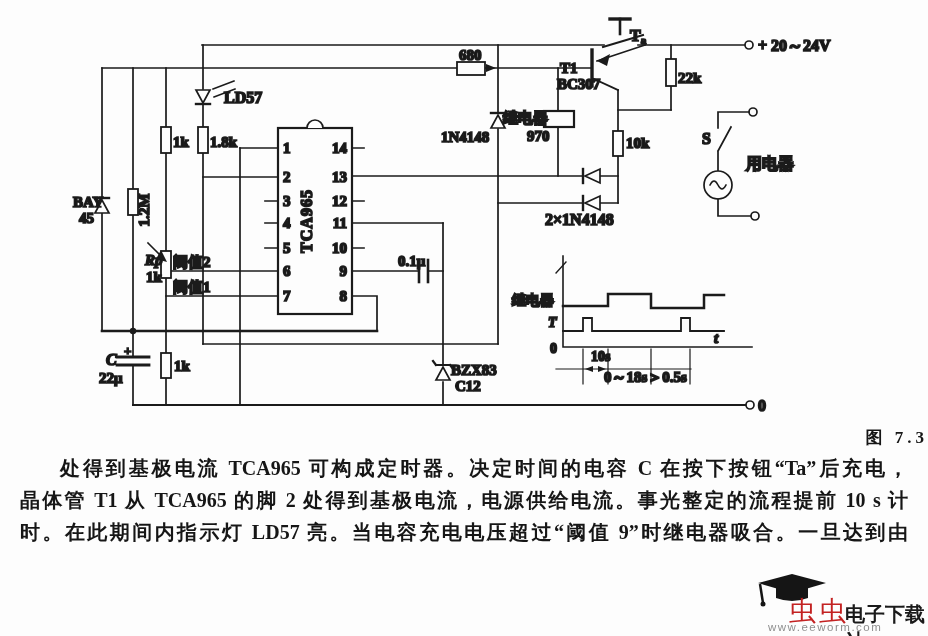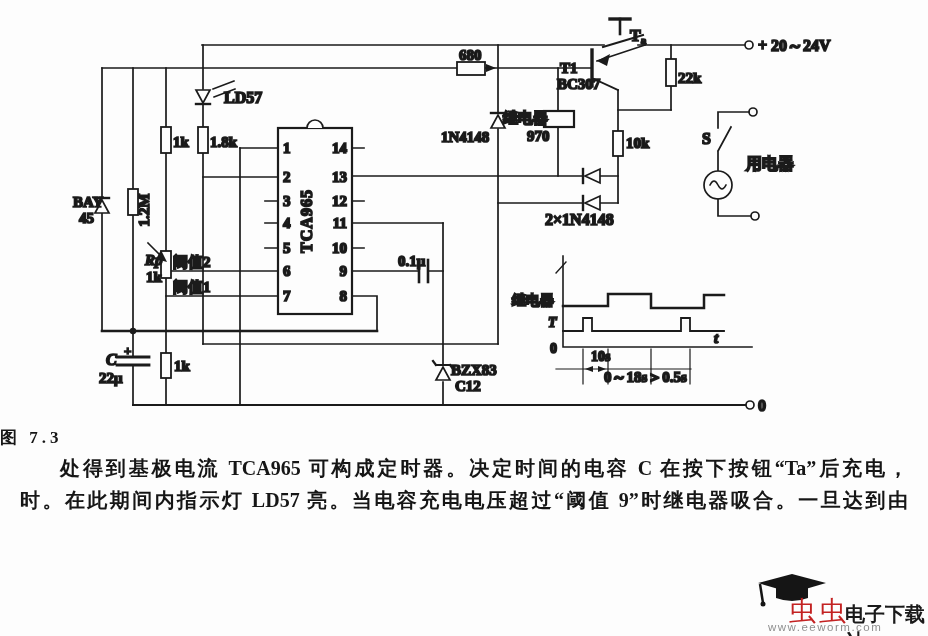--- a/index.html
+++ b/index.html
@@ -1,21 +1,21 @@
 <!DOCTYPE html>
 <html><head>
 <meta charset="utf-8">
 <style>
   html,body{margin:0;padding:0;background:#e8e8e8;}
   #page{position:relative;width:928px;height:636px;background:#fdfdfd;overflow:hidden;
         font-family:"Liberation Serif","DejaVu Serif",serif;color:#161616;}
   #schematic{position:absolute;left:0;top:0;z-index:2;}
   .watermark{position:absolute;left:315px;top:300px;z-index:1;font-size:44px;font-weight:700;
              color:#dcdcdc;letter-spacing:2px;}
-  .caption{position:absolute;left:0;right:0;top:426px;z-index:3;text-align:left;
+  .caption{position:absolute;left:0;right:0;top:426px;z-index:3;text-align:right;
            font-size:17px;font-weight:700;letter-spacing:4px;}
   .para{position:absolute;left:20px;top:452px;width:888px;z-index:3;font-size:20px;
         font-weight:600;line-height:32px;}
   .pline{width:888px;text-align:justify;text-align-last:justify;white-space:nowrap;}
   .pline.indent{width:848px;padding-left:40px;}
   .logo{position:absolute;z-index:4;}
   #logo-bugs{left:789px;top:593px;font-size:27px;font-weight:400;color:#c32222;letter-spacing:3px;
              font-family:"Liberation Sans",sans-serif;text-align:center;}
   #logo-site{left:845px;top:601px;font-size:20px;font-weight:800;color:#1a1a1a;
              font-family:"Liberation Sans",sans-serif;}
@@ -246,20 +246,21 @@
         <text class="lbl" x="714" y="343" font-style="italic">t</text>
         <text class="lbl" x="604" y="382">0～18s＞0.5s</text>
       </g>
     </g>
   </svg>
 
   <div class="caption">图 7.3</div>
 
   <div class="para">
     <div class="pline indent">处得到基极电流 TCA965 可构成定时器。决定时间的电容 C 在按下按钮“Ta”后充电，</div>
+    <div class="pline">晶体管 T1 从 TCA965 的脚 2 处得到基极电流，电源供给电流。事光整定的流程提前 10 s 计</div>
     <div class="pline">时。在此期间内指示灯 LD57 亮。当电容充电电压超过“阈值 9”时继电器吸合。一旦达到由</div>
   </div>
 
   <svg class="logo" style="left:750px;top:571px;" width="84" height="42">
     <polygon points="42,3 76,12 42,22 8,12" fill="#151515"></polygon>
     <path d="M26,17 L26,27 Q42,33 58,27 L58,17" fill="#151515"></path>
     <path d="M10,13 L13,32" stroke="#151515" stroke-width="2.5" fill="none"></path>
     <circle cx="13" cy="33" r="2.5" fill="#151515"></circle>
   </svg>
   <div class="logo" id="logo-bugs">虫虫</div>

